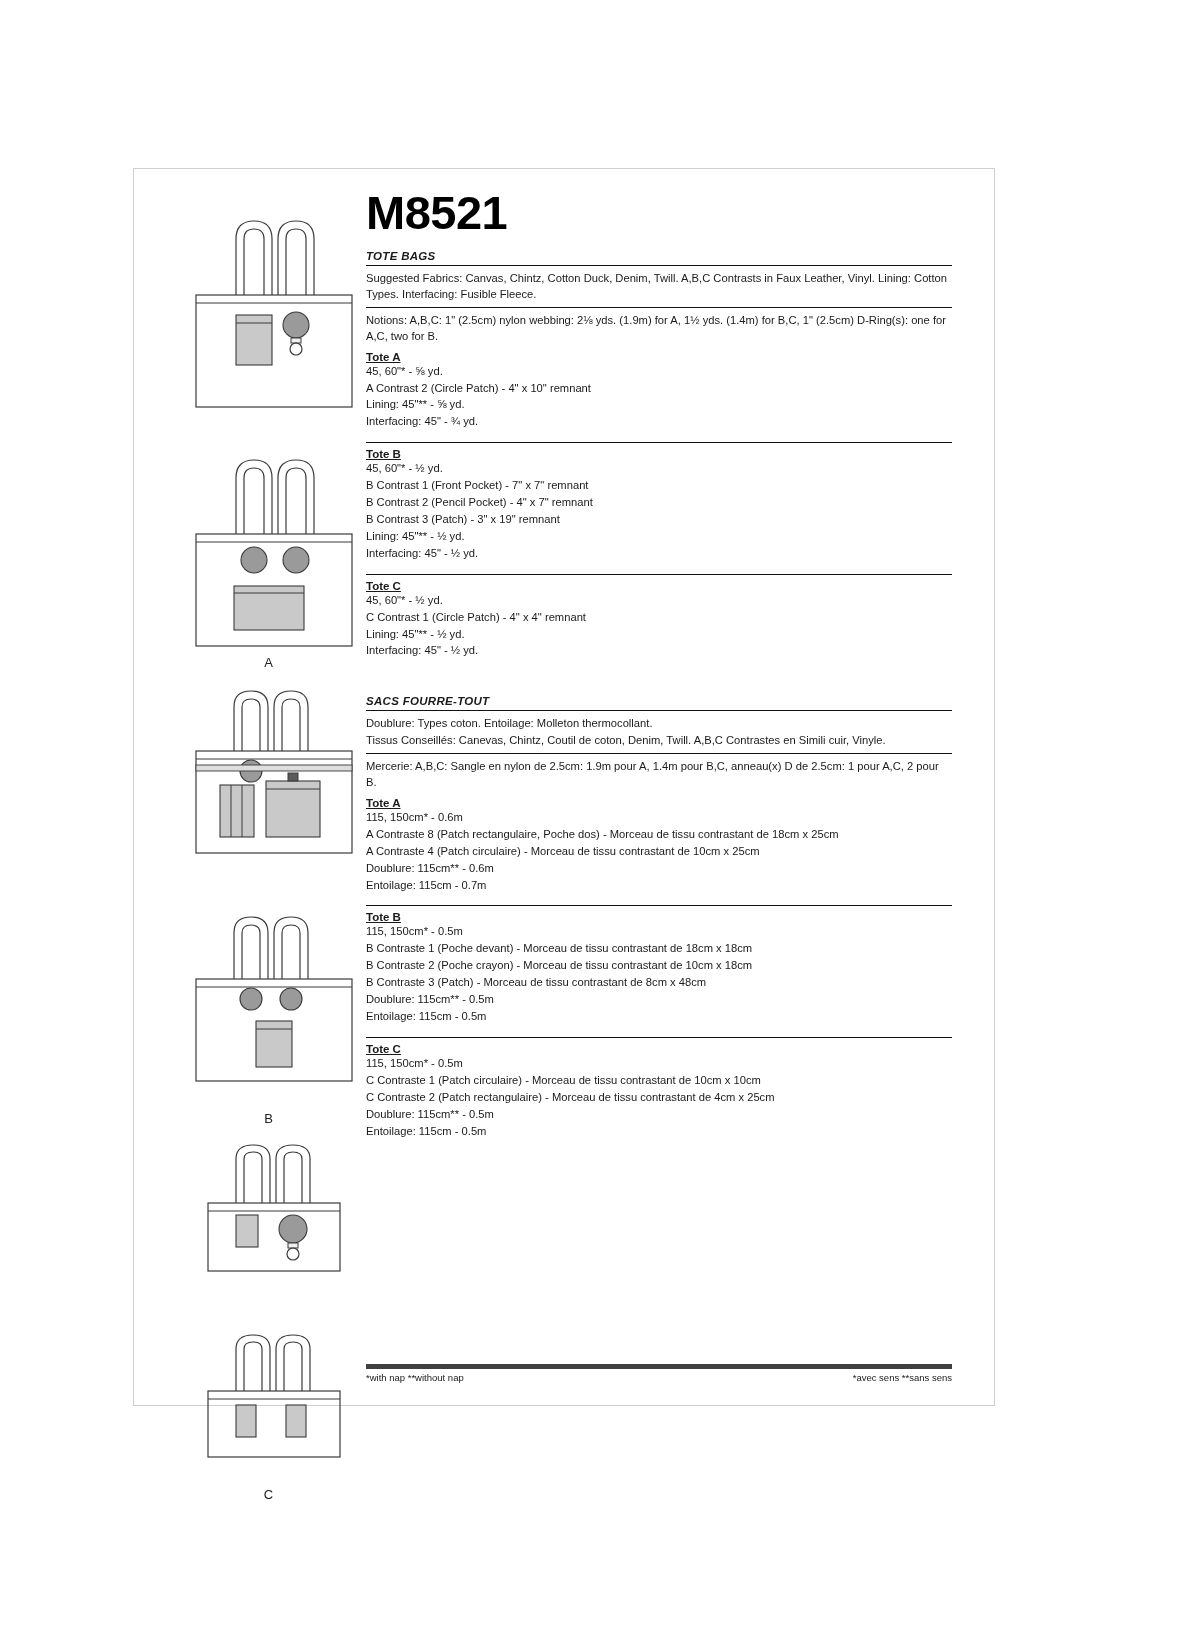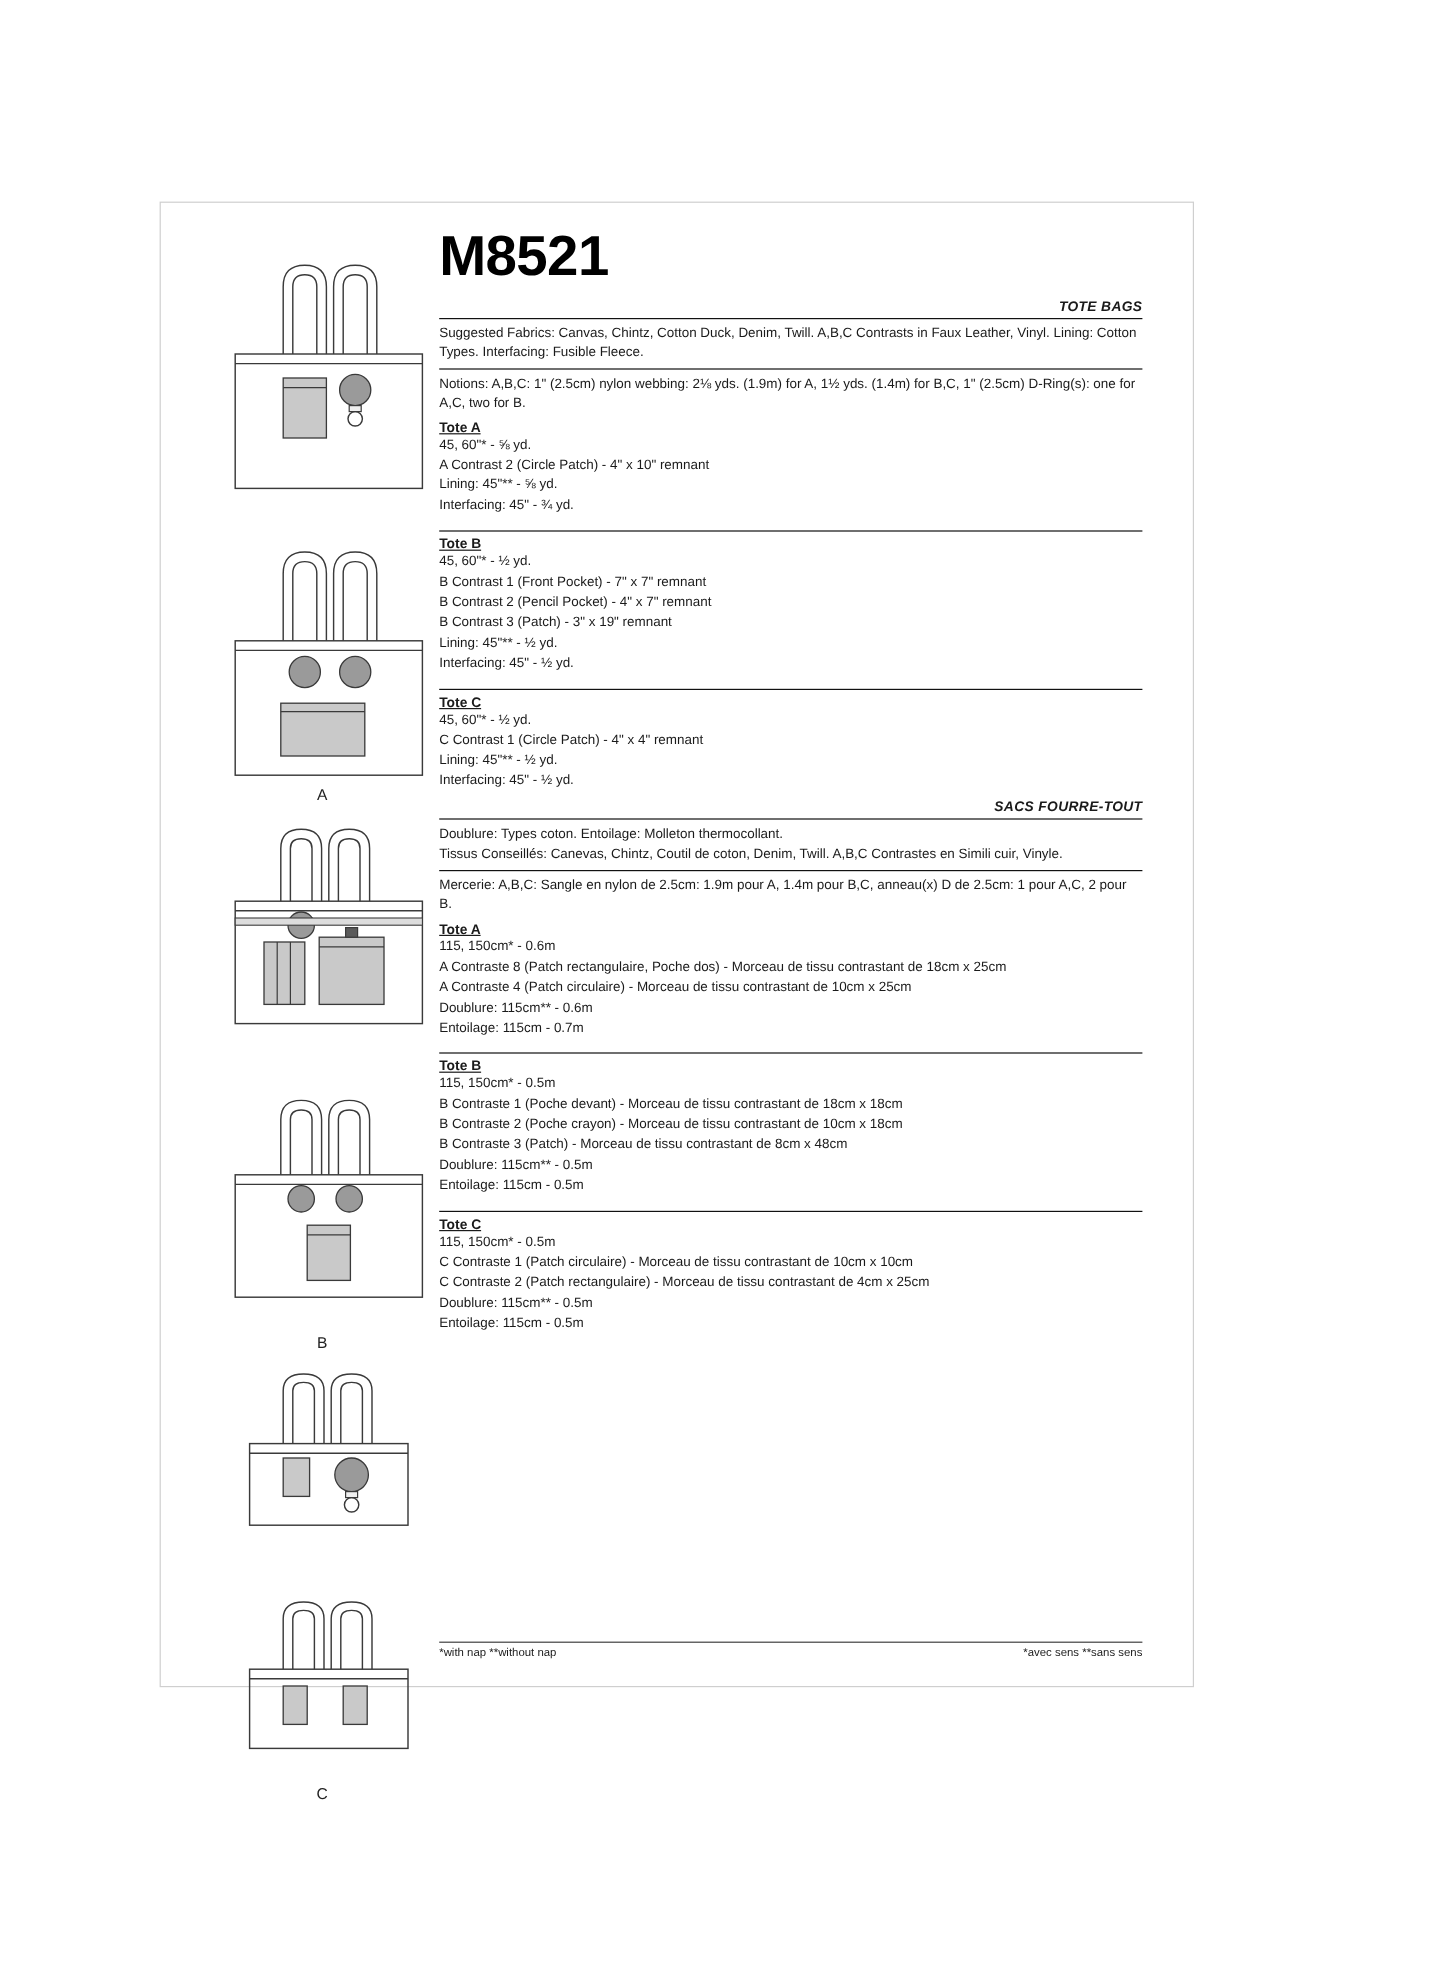--- a/index.html
+++ b/index.html
@@ -48,21 +48,20 @@
     line-height:1.0;
     margin:0 0 14px 0;
     color:#000;
   }
   .sec-title {
     font-size:11.5px;
     font-weight:bold;
     font-style:italic;
     letter-spacing:0.3px;
     margin:0 0 3px 0;
-    text-align:right;
   }
   .rule { border-top:1.3px solid #111; margin:2px 0 5px 0; }
   .rule.thin { border-top:1px solid #111; }
   p.l {
     margin:0 0 1px 0;
     font-size:11.2px;
     line-height:1.42;
   }
   .b { font-weight:normal; }
   .grp-tight { margin-bottom:4px; }
@@ -70,21 +69,21 @@
     font-size:11.5px;
     font-weight:bold;
     text-decoration:underline;
     margin:6px 0 1px 0;
   }
   .footer {
     position:absolute;
     left:232px;
     bottom:22px;
     width:586px;
-    border-top:1px solid #404040;
+    border-top:5px solid #404040;
     padding-top:3px;
     font-size:9.5px;
   }
   .footer .left { float:left; }
   .footer .right { float:right; }
   svg { display:block; }
 </style>
 </head>
 <body>
 
@@ -251,21 +250,21 @@
     <div class="rule thin" style="margin-top:12px"></div>
 
     <div>
       <div class="tote-head" style="margin-top:2px">Tote C</div>
       <p class="l"><span>45, 60"* - ½ yd.</span></p>
       <p class="l"><span class="b">C Contrast 1 (Circle Patch)</span><span> - 4" x  4" remnant</span></p>
       <p class="l"><span class="b">Lining:</span><span> 45"** - ½ yd.</span></p>
       <p class="l"><span class="b">Interfacing:</span><span> 45" - ½ yd.</span></p>
     </div>
 
-    <div class="sec-title" style="margin-top:8px">SACS FOURRE-TOUT</div>
+    <div class="sec-title" style="margin-top:36px">SACS FOURRE-TOUT</div>
     <div class="rule"></div>
 
     <div class="grp-tight">
       <p class="l">
         <span class="b">Doublure:</span><span> Types coton. </span><span class="b">Entoilage:</span><span> Molleton thermocollant.</span>
       </p>
       <p class="l">
         <span class="b">Tissus Conseillés:</span><span> Canevas, Chintz, Coutil de coton, Denim, Twill. </span><span class="b">A,B,C Contrastes</span><span> en Simili cuir, Vinyle.</span>
       </p>
     </div>

